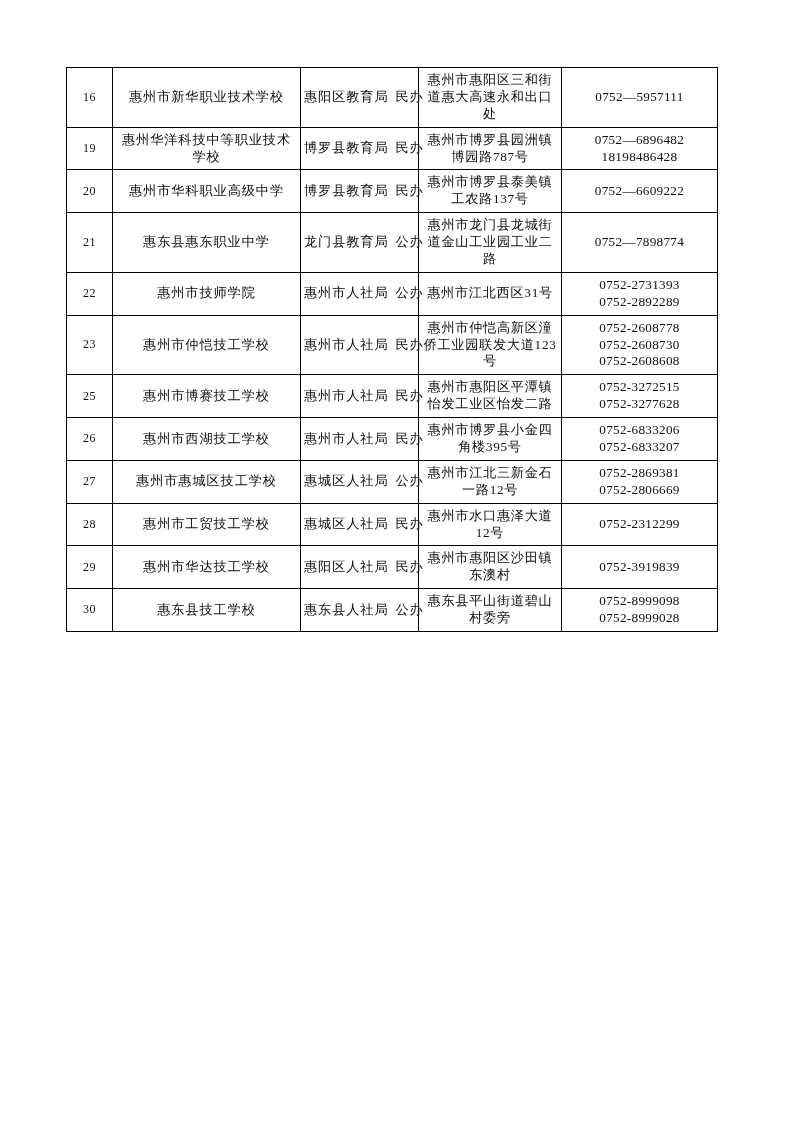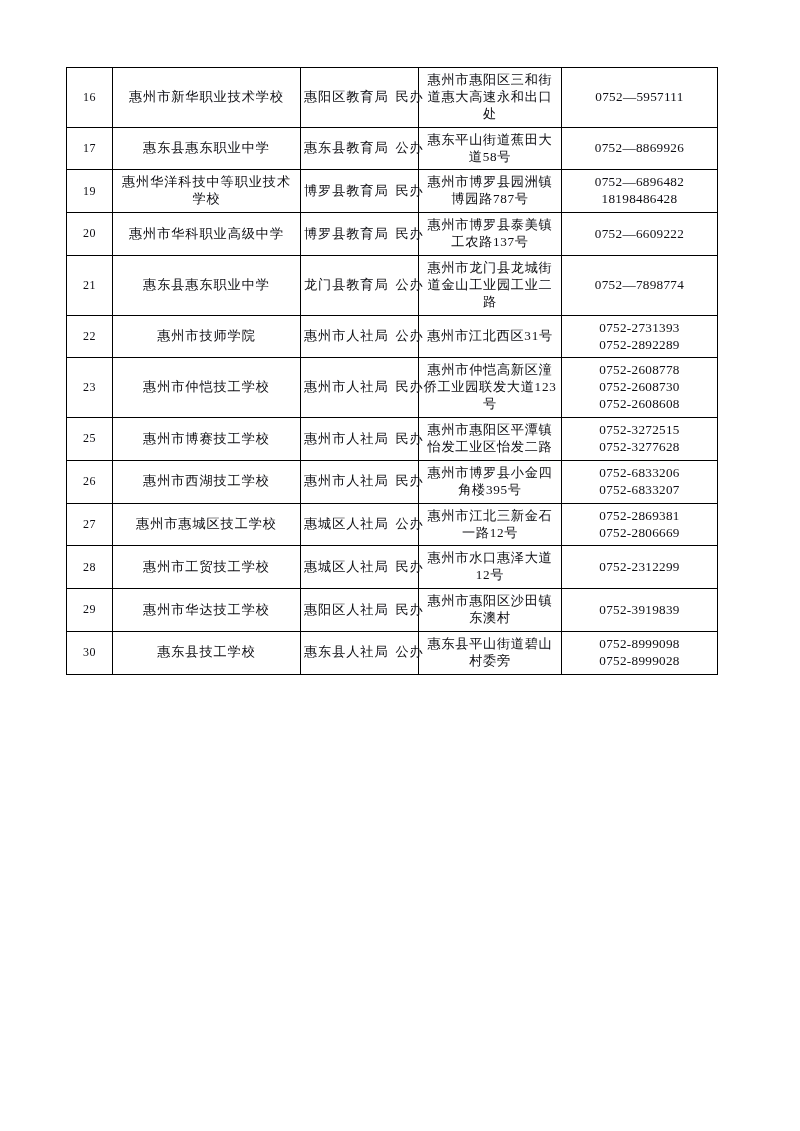--- a/index.html
+++ b/index.html
@@ -93,27 +93,20 @@
       </colgroup>
       <tbody id="schools-tbody">
           <tr>
             <td class="cell-index">16</td>
             <td class="cell-name">惠州市新华职业技术学校</td>
             <td class="cell-admin"><span class="admin-inner"><span>惠阳区教育局</span><span class="nature-gap"></span><span>民办</span></span></td>
             <td class="cell-addr">惠州市惠阳区三和街道惠大高速永和出口处</td>
             <td class="cell-phone">0752—5957111</td>
           </tr>
           <tr>
-            <td class="cell-index">17</td>
-            <td class="cell-name">惠东县惠东职业中学</td>
-            <td class="cell-admin"><span class="admin-inner"><span>惠东县教育局</span><span class="nature-gap"></span><span>公办</span></span></td>
-            <td class="cell-addr">惠东平山街道蕉田大道58号</td>
-            <td class="cell-phone">0752—8869926</td>
-          </tr>
-          <tr>
             <td class="cell-index">19</td>
             <td class="cell-name">惠州华洋科技中等职业技术学校</td>
             <td class="cell-admin"><span class="admin-inner"><span>博罗县教育局</span><span class="nature-gap"></span><span>民办</span></span></td>
             <td class="cell-addr">惠州市博罗县园洲镇博园路787号</td>
             <td class="cell-phone">0752—6896482
 18198486428</td>
           </tr>
           <tr>
             <td class="cell-index">20</td>
             <td class="cell-name">惠州市华科职业高级中学</td>

